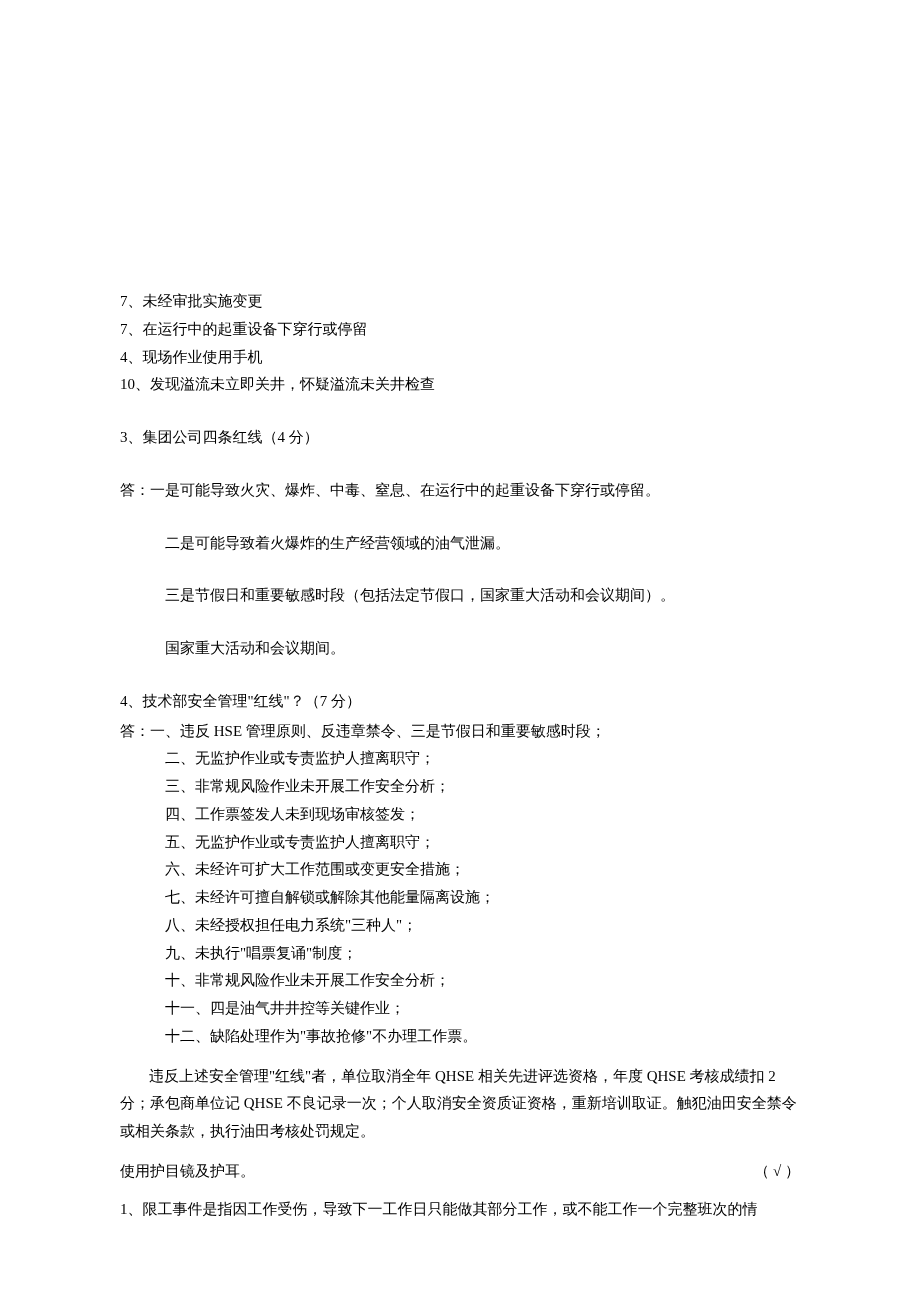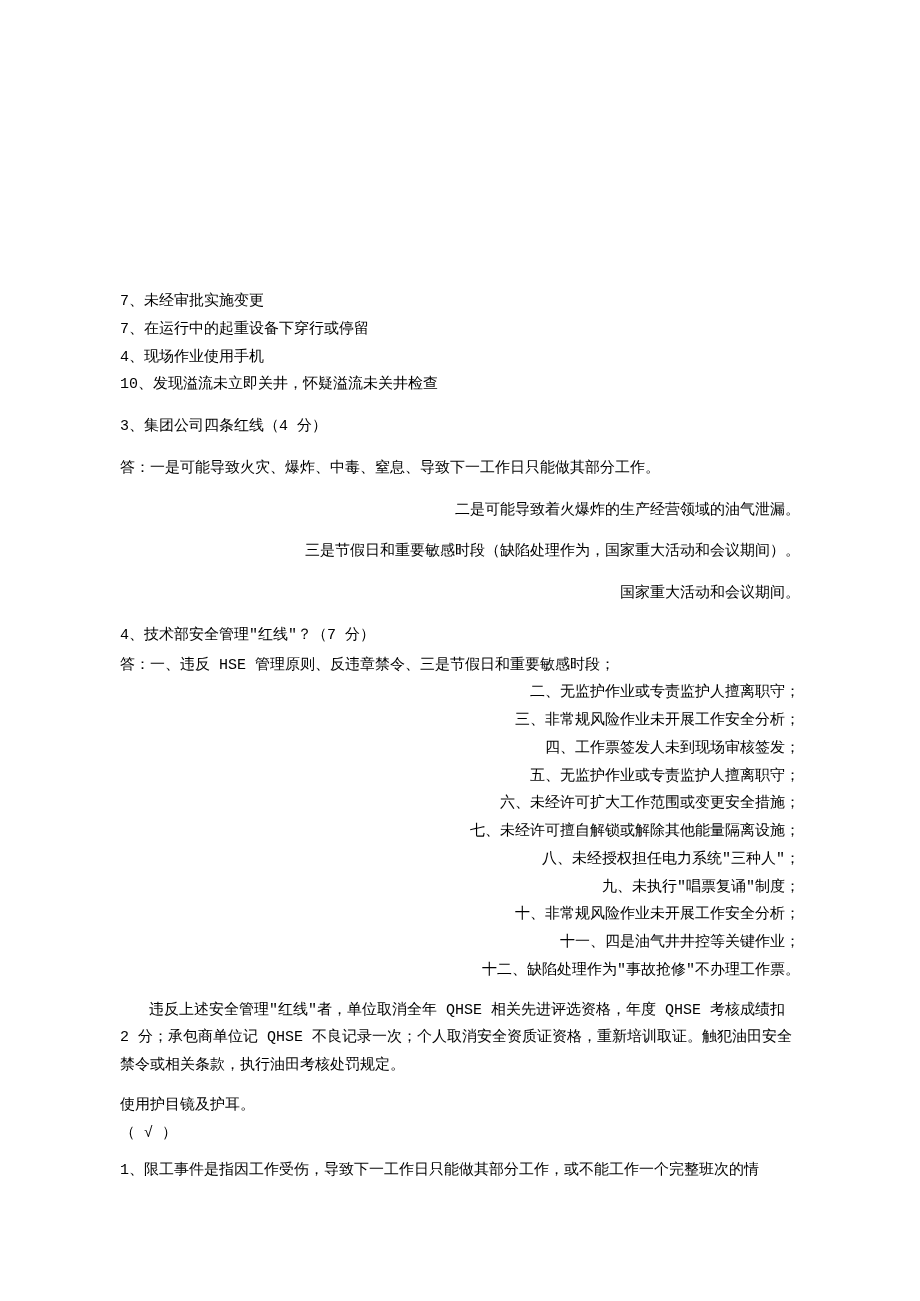--- a/index.html
+++ b/index.html
@@ -1,73 +1,70 @@
 <!DOCTYPE html>
 <html><head>
   <meta charset="utf-8">
   <style>
     * {
       margin: 0;
       padding: 0;
       box-sizing: border-box;
-      font-family: Liberation Mono, monospace;
     }
     body {
       width: 920px;
       height: 1301px;
       background: #ffffff;
       font-family: "SimSun", "宋体", serif;
       font-size: 15px;
       color: #000000;
       line-height: 1.85;
       padding: 288px 120px 0 120px;
     }
     .line {
       margin-bottom: 0;
     }
     .section-head {
-      margin-top: 14px;
+      margin-top: 25px;
       margin-bottom: 2px;
     }
     .indent1 {
       padding-left: 45px;
-      text-align: right;
     }
     .para-block {
       margin-top: 12px;
     }
     .para-indent {
       text-indent: 29px;
     }
     .judge-row {
       display: flex;
       justify-content: space-between;
       align-items: baseline;
       margin-top: 12px;
-      flex-direction: column;
     }
     .judge-mark {
       white-space: nowrap;
     }
     .q2 {
       margin-top: 10px;
     }
   </style>
 </head>
 <body>
 
 <div class="line">7、未经审批实施变更</div>
 <div class="line">7、在运行中的起重设备下穿行或停留</div>
 <div class="line">4、现场作业使用手机</div>
 <div class="line">10、发现溢流未立即关井，怀疑溢流未关井检查</div>
 
 <div class="section-head">3、集团公司四条红线（4 分）</div>
-<div class="section-head">答：一是可能导致火灾、爆炸、中毒、窒息、导致下一工作日只能做其部分工作。</div>
+<div class="section-head">答：一是可能导致火灾、爆炸、中毒、窒息、在运行中的起重设备下穿行或停留。</div>
 <div class="section-head indent1">二是可能导致着火爆炸的生产经营领域的油气泄漏。</div>
-<div class="section-head indent1">三是节假日和重要敏感时段（缺陷处理作为，国家重大活动和会议期间）。</div>
+<div class="section-head indent1">三是节假日和重要敏感时段（包括法定节假口，国家重大活动和会议期间）。</div>
 <div class="section-head indent1">国家重大活动和会议期间。</div>
 
 <div class="section-head">4、技术部安全管理"红线"？（7 分）</div>
 <div class="line">答：一、违反 HSE 管理原则、反违章禁令、三是节假日和重要敏感时段；</div>
 <div class="line indent1">二、无监护作业或专责监护人擅离职守；</div>
 <div class="line indent1">三、非常规风险作业未开展工作安全分析；</div>
 <div class="line indent1">四、工作票签发人未到现场审核签发；</div>
 <div class="line indent1">五、无监护作业或专责监护人擅离职守；</div>
 <div class="line indent1">六、未经许可扩大工作范围或变更安全措施；</div>
 <div class="line indent1">七、未经许可擅自解锁或解除其他能量隔离设施；</div>

